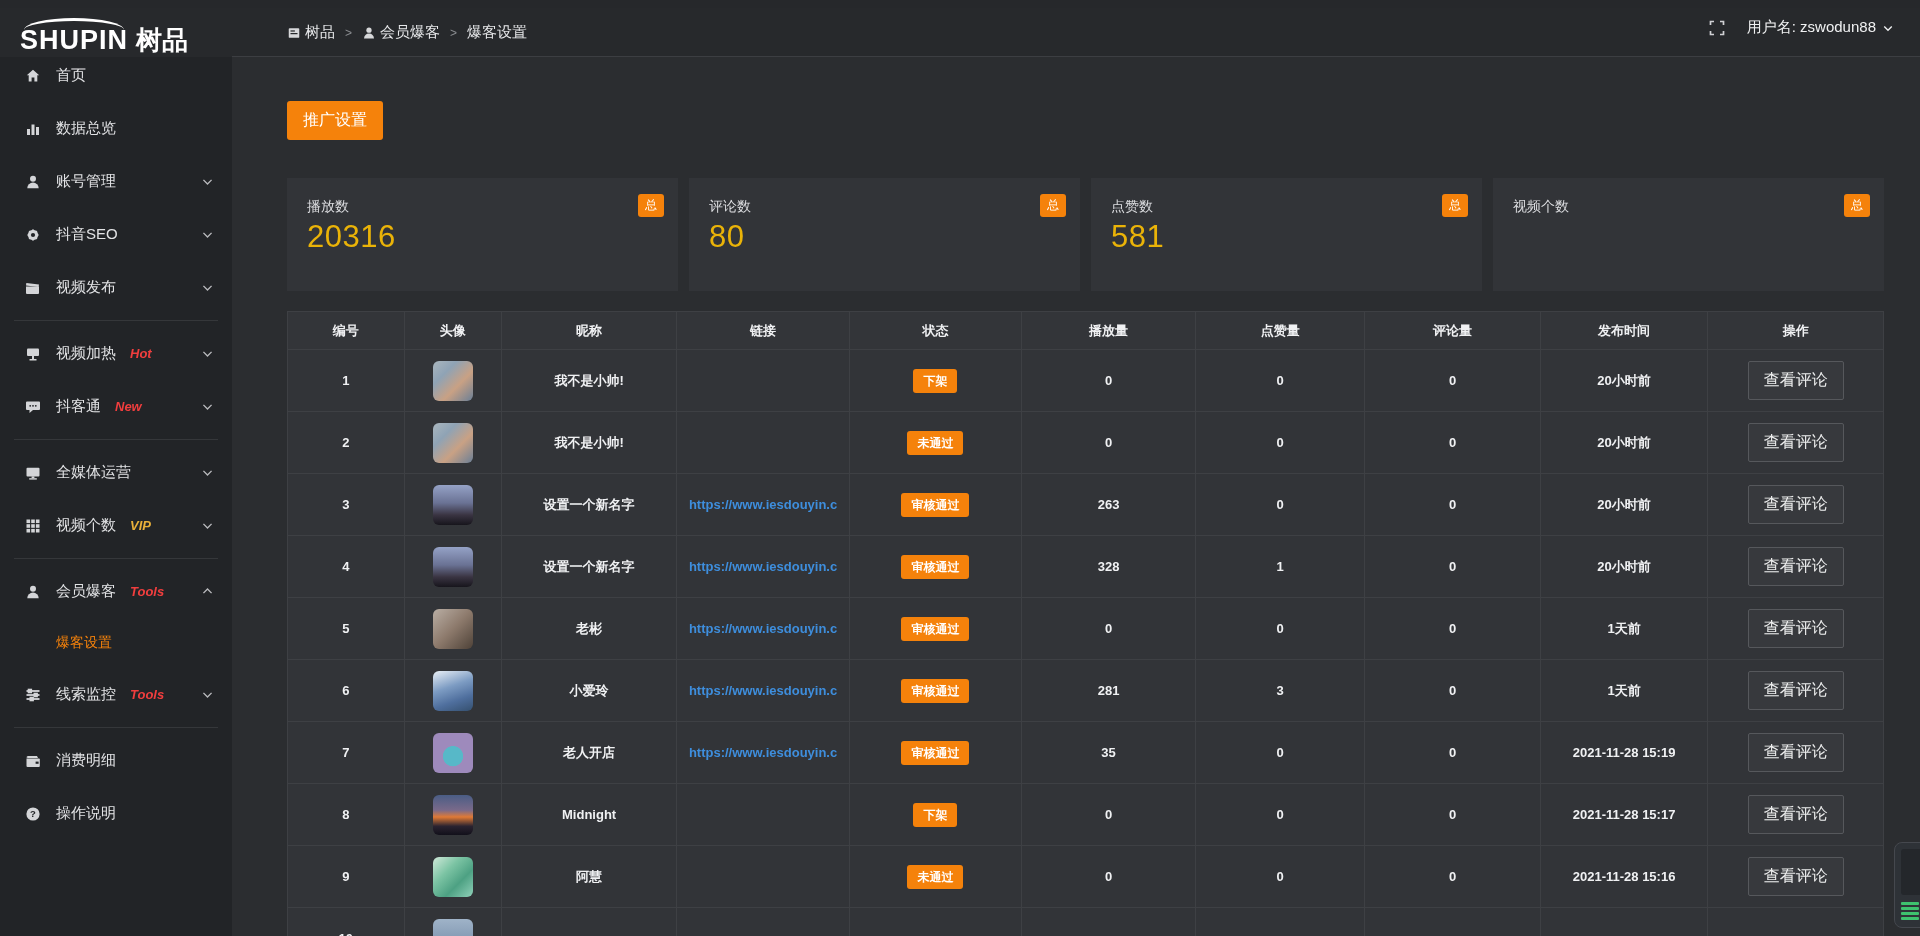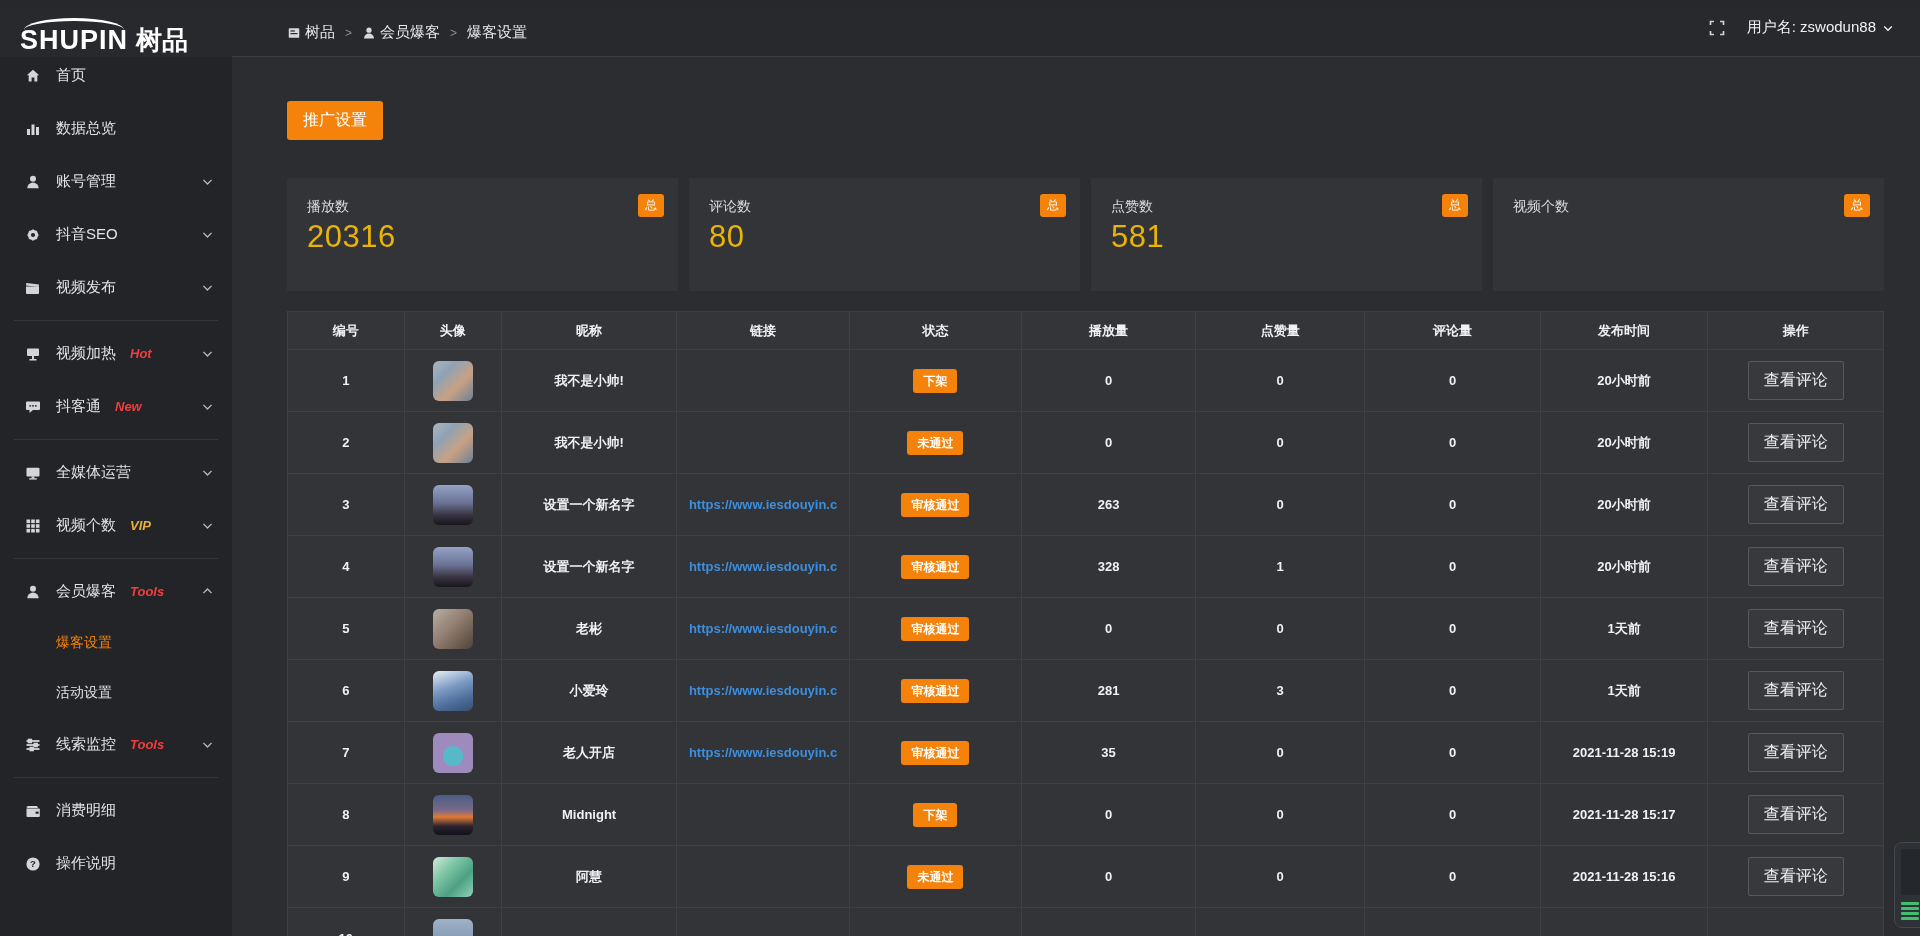--- a/index.html
+++ b/index.html
@@ -267,23 +267,20 @@
       <span class="s-label">会员爆客</span>
       <span class="s-badge" style="color:#f03e3e">Tools</span>
       <span class="s-chev">
         <svg width="13" height="13" viewBox="0 0 16 16" fill="none" stroke="currentColor" stroke-width="1.7">
           <polyline points="3,10 8,5 13,10"></polyline>
         </svg>
       </span>
     </div>
     <div class="side-sub active">
       <span>爆客设置</span>
-    </div>
-    <div class="side-sub">
-      <span>活动设置</span>
     </div>
     <div class="side-item">
       <span class="s-icon">
         <svg width="16" height="16" viewBox="0 0 16 16" xmlns="http://www.w3.org/2000/svg">
           <g stroke="currentColor" stroke-width="1.8" fill="currentColor">
             <line x1="1.5" y1="4" x2="14.5" y2="4"></line>
             <rect x="3.6" y="2.6" width="2.6" height="2.8"></rect>
             <line x1="1.5" y1="8" x2="14.5" y2="8"></line>
             <rect x="9.4" y="6.6" width="2.6" height="2.8"></rect>
             <line x1="1.5" y1="12" x2="14.5" y2="12"></line>

